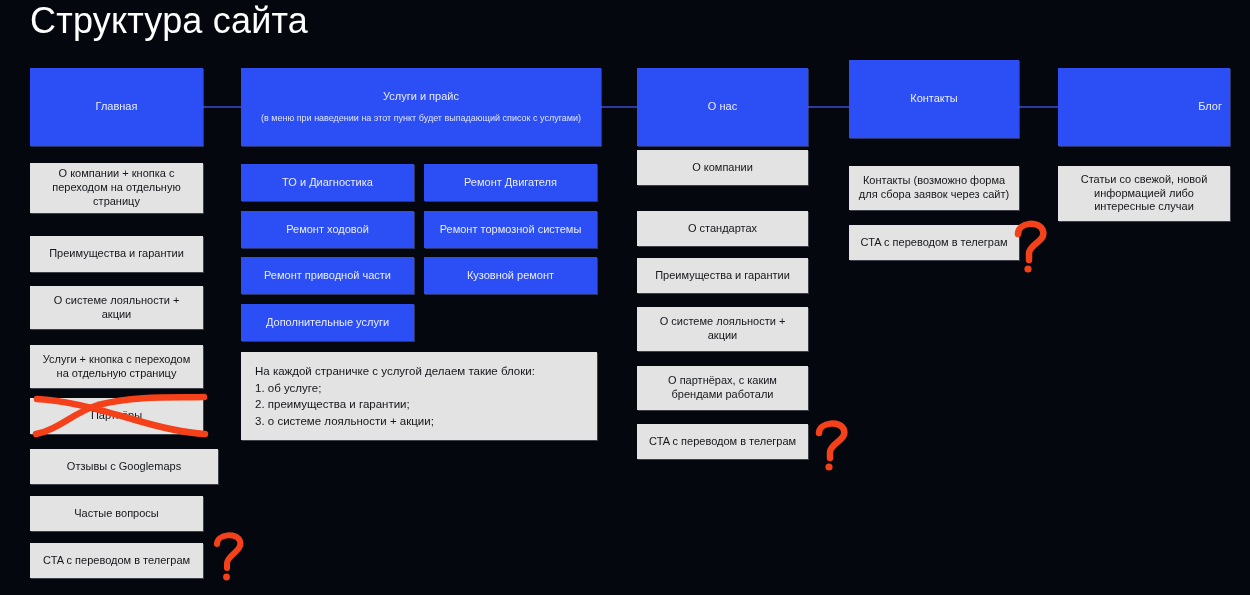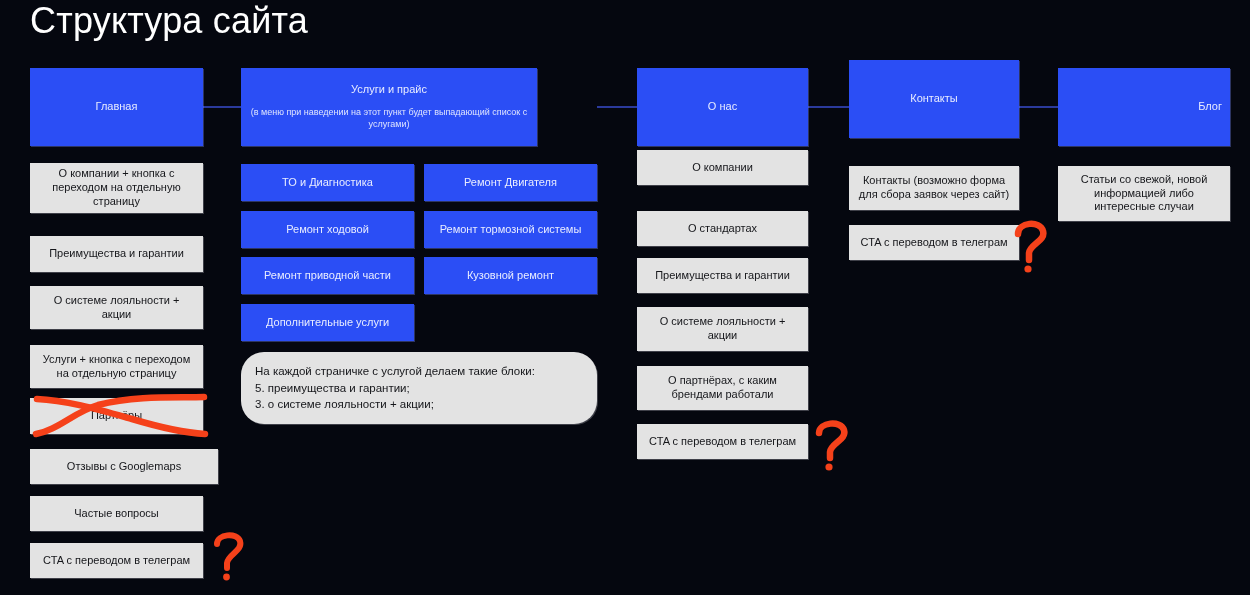--- a/index.html
+++ b/index.html
@@ -147,21 +147,21 @@
 </div>
 
 <div class="box grey grey-node" style="left:30px; top:543px; width:173px; height:35px;">
   <span>CTA с переводом в телеграм</span>
 </div>
 <svg class="annot" style="left:210px; top:530px;" width="38" height="52" viewBox="0 0 38 52">
   <path d="M7 14 C 7 4, 27 2, 30 11 C 33 21, 18 24, 17 33 L 17 38" stroke="#f5411a" stroke-width="6" fill="none" stroke-linecap="round" stroke-linejoin="round"></path>
   <circle cx="16.5" cy="47" r="3.4" fill="#f5411a"></circle>
 </svg>
 
-<div class="box blue top-head" style="left:241px; top:68px; width:296px;">
+<div class="box blue top-head" style="left:241px; top:68px; width:360px;">
   <span class="main-label">Услуги и прайс</span>
   <span class="sub">(в меню при наведении на этот пункт будет выпадающий список с услугами)</span>
 </div>
 
 <div class="box blue svc" style="left:241px; top:164px; width:173px;">
   <span>ТО и Диагностика</span>
 </div>
 <div class="box blue svc" style="left:424px; top:164px; width:173px;">
   <span>Ремонт Двигателя</span>
 </div>
@@ -177,24 +177,25 @@
   <span>Ремонт приводной части</span>
 </div>
 <div class="box blue svc" style="left:424px; top:257px; width:173px;">
   <span>Кузовной ремонт</span>
 </div>
 
 <div class="box blue svc" style="left:241px; top:304px; width:173px;">
   <span>Дополнительные услуги</span>
 </div>
 
-<div class="info-panel" style="left:241px; top:352px; width:356px;border-radius:23px;">
+<div class="info-panel" style="left:241px; top:352px; width:356px;">
   <div class="intro">На каждой страничке с услугой делаем такие блоки:</div>
   <ol>
-    <li>5. преимущества и гарантии;</li>
+    <li>1. об услуге;</li>
+    <li>2. преимущества и гарантии;</li>
     <li>3. о системе лояльности + акции;</li>
   </ol>
 </div>
 
 <div class="box blue top-head" style="left:637px; top:68px; width:171px;">
   <span class="main-label">О нас</span>
 </div>
 
 <div class="box grey grey-node" style="left:637px; top:150px; width:171px; height:35px;">
   <span>О компании</span>

